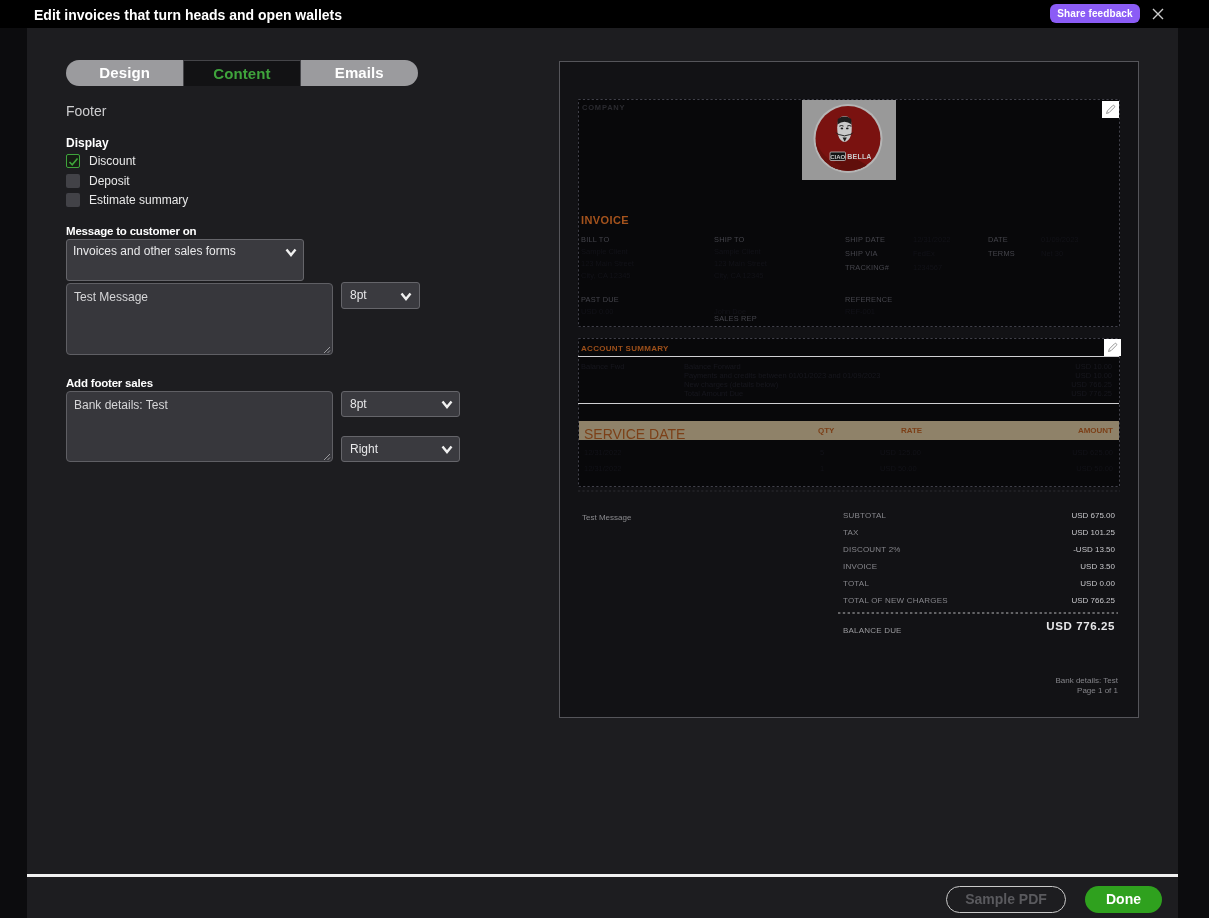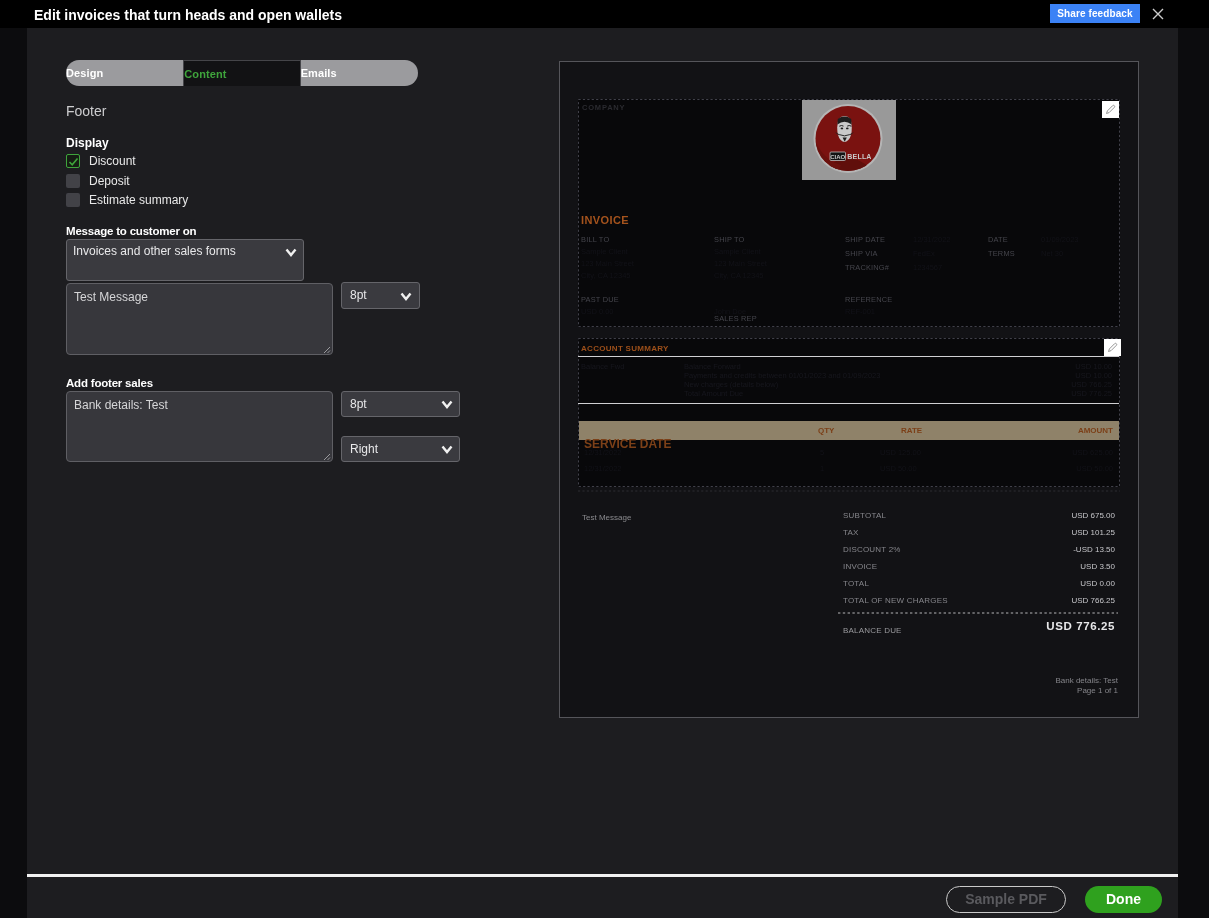--- a/index.html
+++ b/index.html
@@ -2,26 +2,26 @@
 <html><head>
 <meta charset="utf-8">
 <style>
 * { margin:0; padding:0; box-sizing:border-box; }
 html,body { width:1209px; height:918px; }
 body { background:#0c0c0e; font-family:"Liberation Sans",sans-serif; position:relative; overflow:hidden; }
 .abs { position:absolute; }
 
 #topbar { left:0; top:0; width:1209px; height:28px; background:#000; }
 #title { left:34px; top:7px; color:#fff; font-size:14px; font-weight:bold; }
-#sharefb { left:1050px; top:4px; width:90px; height:19px; background:#3b82f6; color:#fff; font-weight:bold; font-size:10px; text-align:center; line-height:19px; border-radius:0; letter-spacing:0.1px; }
+#sharefb { left:1050px; top:4px; width:90px; height:19px; background:#8b5cf6; color:#fff; font-weight:bold; font-size:10px; text-align:center; line-height:19px; border-radius:6px; letter-spacing:0.1px; }
 
 #modal { left:27px; top:28px; width:1151px; height:890px; background:#1d1d20; }
 
 #tabs { left:66px; top:60px; width:352px; height:26px; border-radius:13px; overflow:hidden; display:flex; }
-.tab { width:117.33px; height:44px; line-height:26px; font-size:11px; font-weight:bold; letter-spacing:0.1px; }
+.tab { width:117.33px; height:44px; text-align:center; line-height:26px; font-size:15px; font-weight:bold; letter-spacing:0.1px; }
 #tab-design { background:#9b9b9e; color:#fff; }
 #tab-content { background:#121214; color:#3fa43c; border:1px solid #454549; }
 #tab-emails { background:#9b9b9e; color:#fff; }
 #lbl-footer { left:66px; top:103px; font-size:14px; color:#cdcdcf; }
 #lbl-display { left:66px; top:136px; font-size:12px; font-weight:bold; color:#fff; }
 .cb { width:14px; height:14px; border-radius:2px; }
 .cb-label { font-size:12px; color:#e8e8e8; }
 #lbl-msg { left:66px; top:225px; font-size:11.5px; font-weight:bold; color:#fff; letter-spacing:-0.2px; }
 .field { background:#37373c; border:1px solid #5f5f64; border-radius:4px; color:#d6d6d8; }
 .dd { background:#3a3a3f; border:1px solid #65656a; border-radius:3px; color:#e8e8ea; font-size:12px; }
@@ -182,21 +182,21 @@
 <div class="abs faint" style="left:684px; top:371px; color:#17171e;">Payments and credits between 01/01/2023 and 01/09/2023</div>
 <div class="abs faint" style="left:684px; top:380px; color:#17171e;">New charges (details below)</div>
 <div class="abs faint" style="left:684px; top:389px; color:#17171e;">Total Amount Due</div>
 <div class="abs faint" style="left:1040px; top:362px; width:72px; text-align:right; color:#17171e;">USD 10.00</div>
 <div class="abs faint" style="left:1040px; top:371px; width:72px; text-align:right; color:#17171e;">USD 10.00</div>
 <div class="abs faint" style="left:1040px; top:380px; width:72px; text-align:right; color:#17171e;">USD 766.25</div>
 <div class="abs faint" style="left:1040px; top:389px; width:72px; text-align:right; color:#17171e;">USD 776.25</div>
 <div class="abs" style="left:578px; top:403px; width:541px; height:1px; background:#cfcfd2;"></div>
 
 <div class="abs" style="left:579px; top:421px; width:540px; height:19px; background:#8f8269;"></div>
-<div class="abs" style="left:584px; top:426px; font-size:12px; font-weight:bold; color:#7c4018;margin-top:11px;">SERVICE DATE</div>
+<div class="abs" style="left:584px; top:426px; font-size:14px; font-weight:normal; color:#7c4018;">SERVICE DATE</div>
 <div class="abs" style="left:818px; top:426px; font-size:8px; font-weight:bold; color:#7c4018;">QTY</div>
 <div class="abs" style="left:901px; top:426px; font-size:8px; font-weight:bold; color:#7c4018;">RATE</div>
 <div class="abs" style="left:1063px; top:426px; width:50px; text-align:right; font-size:8px; font-weight:bold; color:#7c4018;">AMOUNT</div>
 <div class="abs faint" style="left:584px; top:448px;">12/31/2022</div>
 <div class="abs faint" style="left:820px; top:448px;">5</div>
 <div class="abs faint" style="left:880px; top:448px;">USD 125.00</div>
 <div class="abs faint" style="left:1063px; top:448px; width:50px; text-align:right;">USD 625.00</div>
 <div class="abs faint" style="left:584px; top:464px;">12/31/2022</div>
 <div class="abs faint" style="left:820px; top:464px;">1</div>
 <div class="abs faint" style="left:880px; top:464px;">USD 50.00</div>

